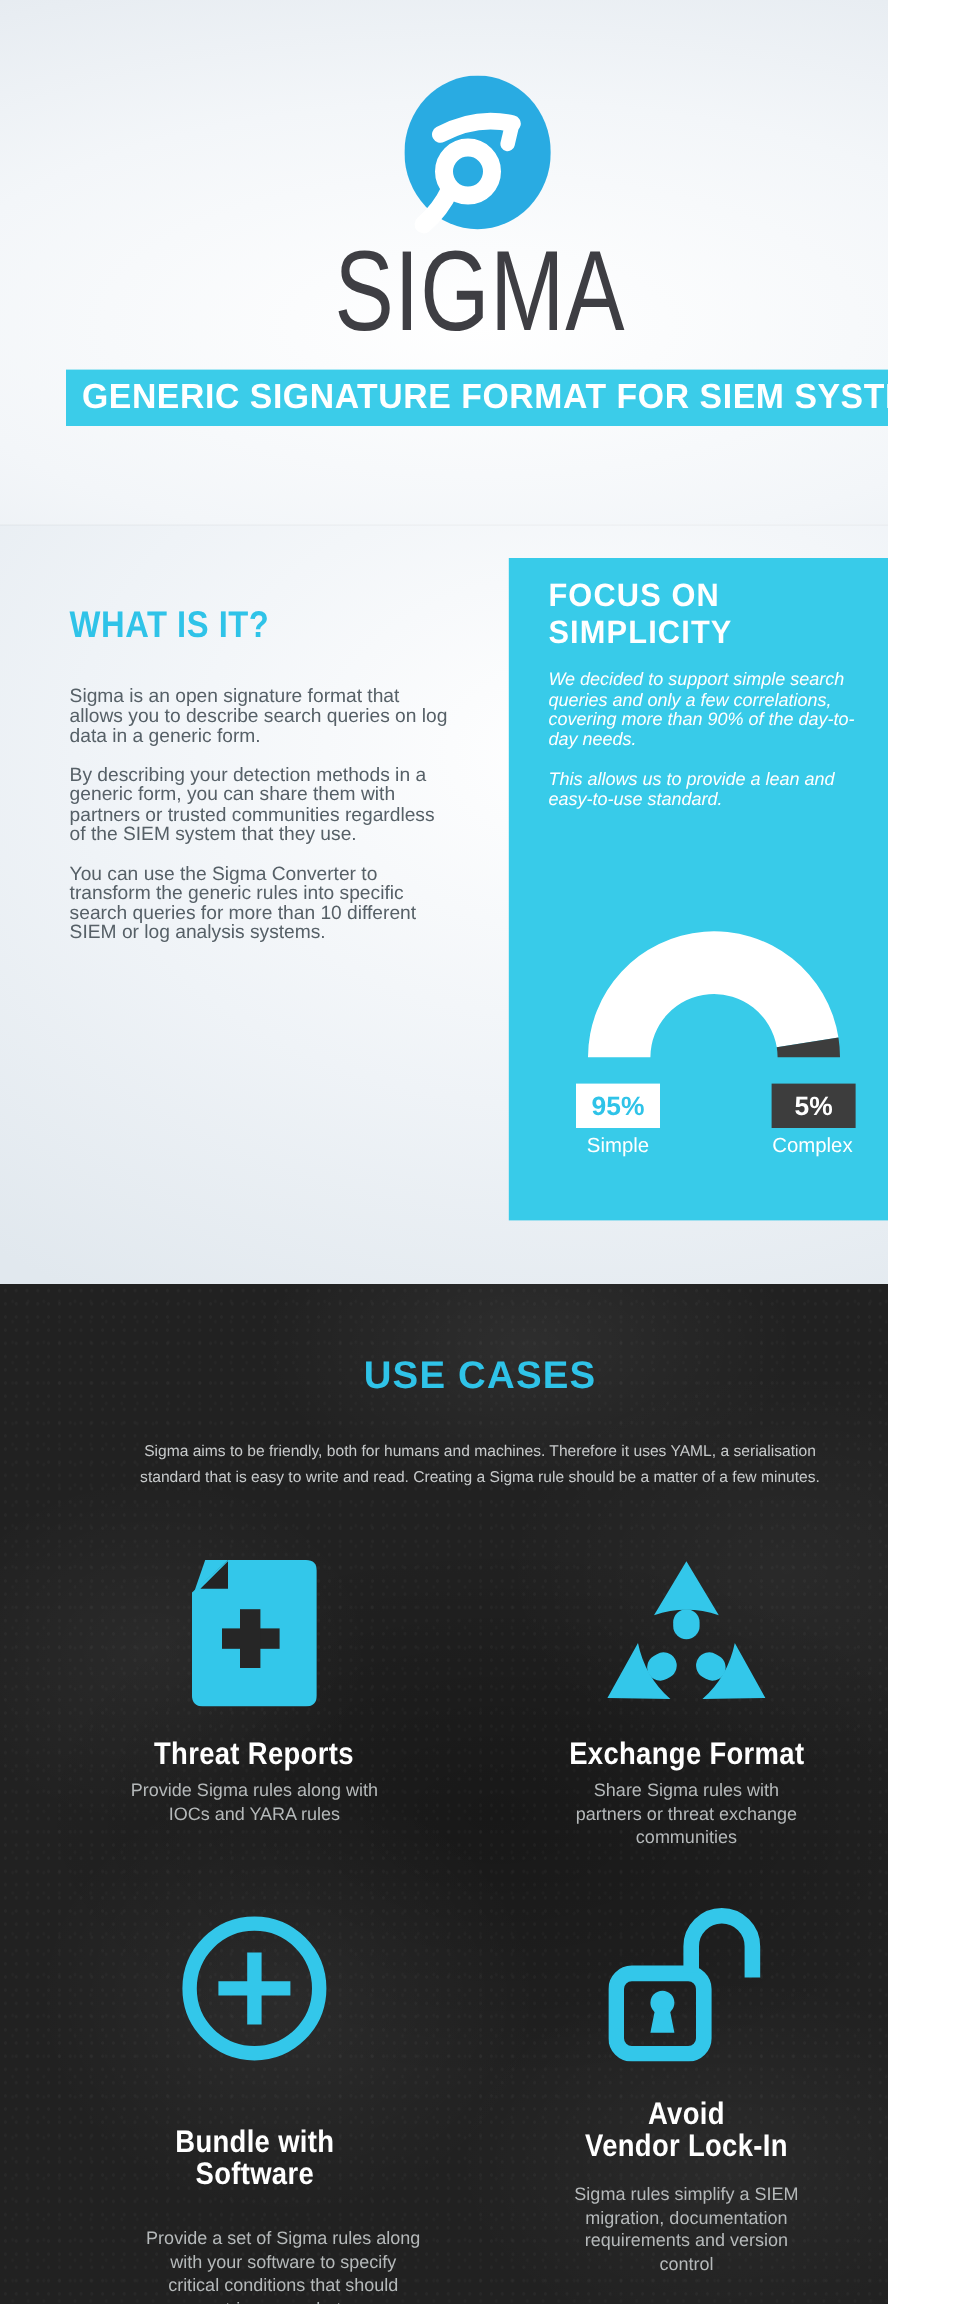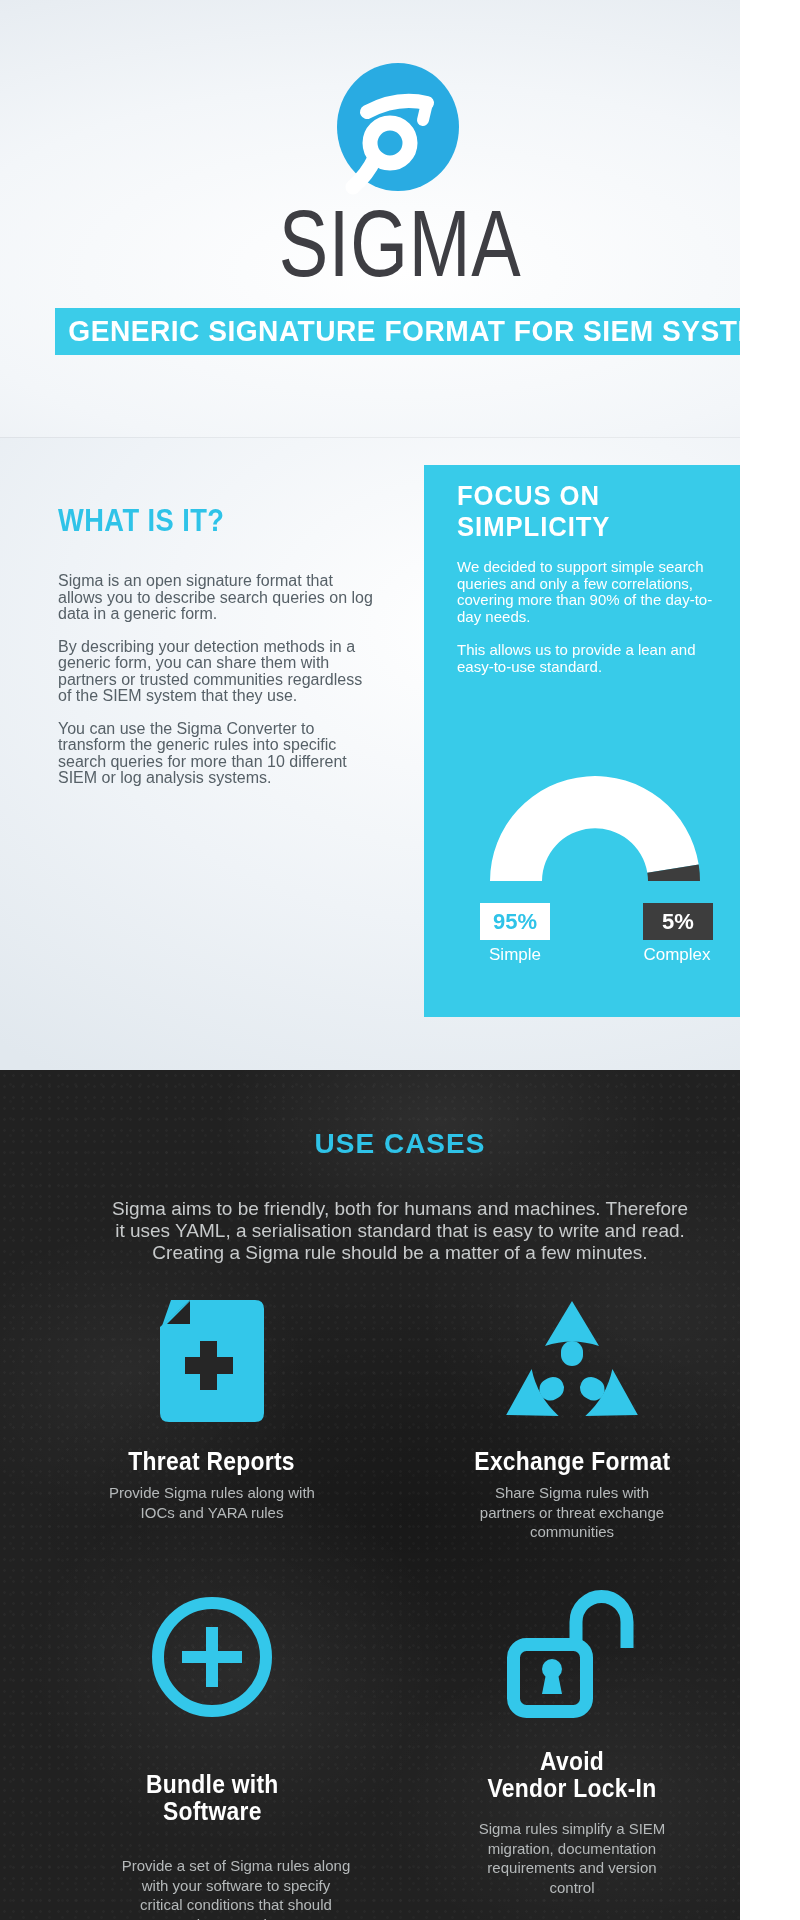--- a/index.html
+++ b/index.html
@@ -24,21 +24,21 @@
        box-shadow:inset 0 1px 0 rgba(0,0,0,0.05);}
   .what{position:absolute;left:58px;top:66px;width:316px;}
   .what h2{margin:0 0 34px 0;font-size:31px;line-height:36px;font-weight:700;
            color:#2fc3e8;letter-spacing:0.5px;transform:scaleX(0.88);transform-origin:left center;}
   .what p{margin:0 0 16px 0;font-size:16px;line-height:16.5px;color:#566067;}
 
   .focus{position:absolute;left:424px;top:28px;width:333px;height:552px;
          background:#38cbe9;color:#ffffff;box-sizing:border-box;padding:16px 33px;}
   .focus h2{margin:0 0 16px 0;font-size:27px;line-height:31px;font-weight:700;
             letter-spacing:1px;white-space:pre-line;transform:scaleX(0.95);transform-origin:left center;}
-  .focus p{margin:0 0 17px 0;font-size:15px;line-height:16.5px;width:270px;}
+  .focus p{margin:0 0 17px 0;font-size:15px;line-height:16.5px;width:270px;font-style:italic;}
   .gauge-svg{position:absolute;left:0;top:300px;width:333px;height:130px;}
   .stat-box{position:absolute;width:70px;height:37px;display:flex;align-items:center;
             justify-content:center;font-size:22px;font-weight:700;}
   .stat-simple{left:56px;top:438px;background:#ffffff;color:#2fc3e8;}
   .stat-complex{left:219px;top:438px;background:#3d3d3d;color:#ffffff;}
   .stat-label{position:absolute;top:480px;width:110px;text-align:center;
               font-size:17px;color:#ffffff;}
   .label-simple{left:36px;}
   .label-complex{left:198px;}
 
@@ -51,23 +51,23 @@
       radial-gradient(ellipse 340px 240px at 82% 28%, rgba(255,255,255,0.04), transparent 70%),
       radial-gradient(ellipse 300px 260px at 30% 70%, rgba(255,255,255,0.05), transparent 70%),
       radial-gradient(ellipse 330px 220px at 76% 86%, rgba(255,255,255,0.045), transparent 70%),
       radial-gradient(ellipse 520px 300px at 52% 52%, rgba(0,0,0,0.28), transparent 75%);}
   .dark::after{content:"";position:absolute;inset:0;z-index:0;opacity:0.45;
     background-image:radial-gradient(rgba(255,255,255,0.07) 1px, transparent 1.4px),
                      radial-gradient(rgba(255,255,255,0.05) 1px, transparent 1.5px);
     background-size:9px 11px,13px 17px;background-position:0 0,4px 6px;}
   .dark > *{position:absolute;z-index:1;}
   .use-heading{left:0;top:58px;width:100%;margin:0;text-align:center;
-               font-size:28px;font-weight:700;color:#2fc3e8;letter-spacing:1px;}
+               font-size:32px;font-weight:700;color:#2fc3e8;letter-spacing:1px;}
   .intro{left:110px;top:128px;width:580px;margin:0;text-align:center;
-         font-size:19px;line-height:22px;color:#c7cacb;}
+         font-size:13px;line-height:22px;color:#c7cacb;}
 
   .card{display:flex;flex-direction:column;align-items:center;width:320px;}
   .card-1{left:52px;top:222px;}
   .card-2{left:412px;top:222px;}
   .card-3{left:52px;top:514px;gap:23px;}
   .card-4{left:412px;top:514px;}
   .icon-slot{height:130px;display:flex;align-items:flex-end;justify-content:center;}
   .card-3 .icon-slot,.card-4 .icon-slot{height:134px;}
   .card-title{margin:26px 0 0 0;font-size:26px;line-height:27px;font-weight:700;color:#ffffff;
               text-align:center;white-space:pre-line;letter-spacing:0.3px;transform:scaleX(0.88);}

